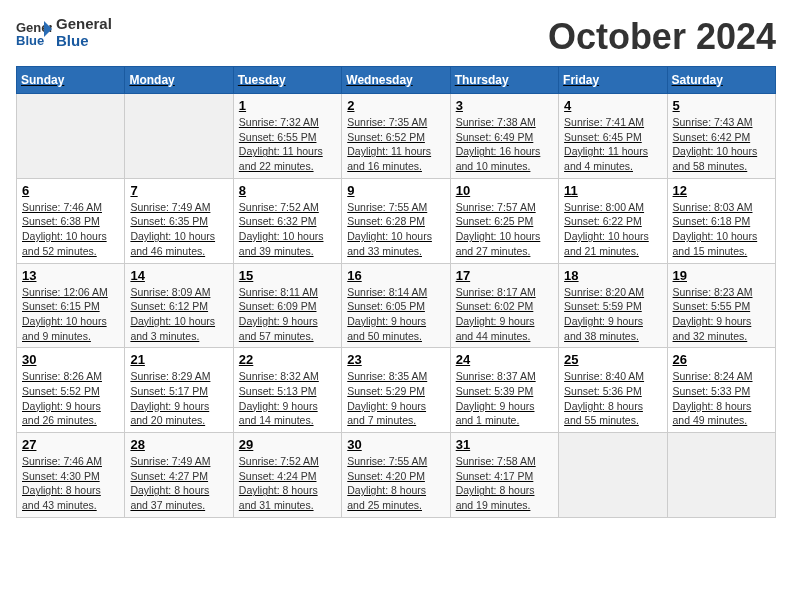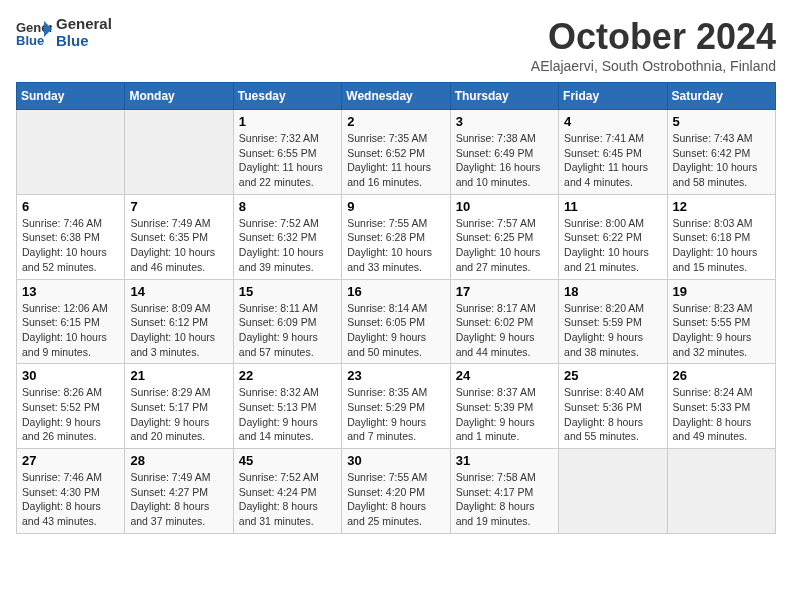--- a/index.html
+++ b/index.html
@@ -19,35 +19,36 @@
     .logo {
       display: flex;
       align-items: center;
       gap: 4px;
     }
     .logo-icon {
       width: 36px;
       height: 28px;
     }
     .title-block {
-      text-align: right;
+      text-align: center;
     }
     .month-title {
       font-size: 36px;
       font-weight: bold;
       color: #333;
     }
     .subtitle {
       font-size: 14px;
       color: #555;
     }
     table {
       width: 100%;
       border-collapse: collapse;
       font-size: 11px;
+      text-decoration: underline;
     }
     thead tr th {
       background-color: #2a6db5;
       color: #fff;
       padding: 6px 4px;
       text-align: left;
       font-size: 12px;
       font-weight: bold;
       border: 1px solid #1a5aa0;
     }
@@ -87,21 +88,20 @@
       <text x="0" y="26" font-size="13" font-weight="bold" fill="#1a5aa0">Blue</text>
       <polygon points="28,2 36,10 28,18" fill="#2a6db5"></polygon>
     </svg>
     <div style="display:flex;flex-direction:column;">
       <span style="font-size:15px;font-weight:bold;color:#333;line-height:1.1;">General</span>
       <span style="font-size:15px;font-weight:bold;color:#1a5aa0;line-height:1.1;">Blue</span>
     </div>
   </div>
   <div class="title-block">
     <div class="month-title">October 2024</div>
-    <div class="subtitle">AElajaervi, South Ostrobothnia, Finland</div>
   </div>
 </div>
 
 <table>
   <thead>
     <tr>
     <th>Sunday</th>
         <th>Monday</th>
         <th>Tuesday</th>
         <th>Wednesday</th>
@@ -284,21 +284,21 @@
           <div class="cell-text">Sunset: 4:30 PM</div>
           <div class="cell-text">Daylight: 8 hours and 43 minutes.</div>
         </td>
         <td>
           <span class="day-num">28</span>
           <div class="cell-text">Sunrise: 7:49 AM</div>
           <div class="cell-text">Sunset: 4:27 PM</div>
           <div class="cell-text">Daylight: 8 hours and 37 minutes.</div>
         </td>
         <td>
-          <span class="day-num">45</span>
+          <span class="day-num">29</span>
           <div class="cell-text">Sunrise: 7:52 AM</div>
           <div class="cell-text">Sunset: 4:24 PM</div>
           <div class="cell-text">Daylight: 8 hours and 31 minutes.</div>
         </td>
         <td>
           <span class="day-num">30</span>
           <div class="cell-text">Sunrise: 7:55 AM</div>
           <div class="cell-text">Sunset: 4:20 PM</div>
           <div class="cell-text">Daylight: 8 hours and 25 minutes.</div>
         </td>

